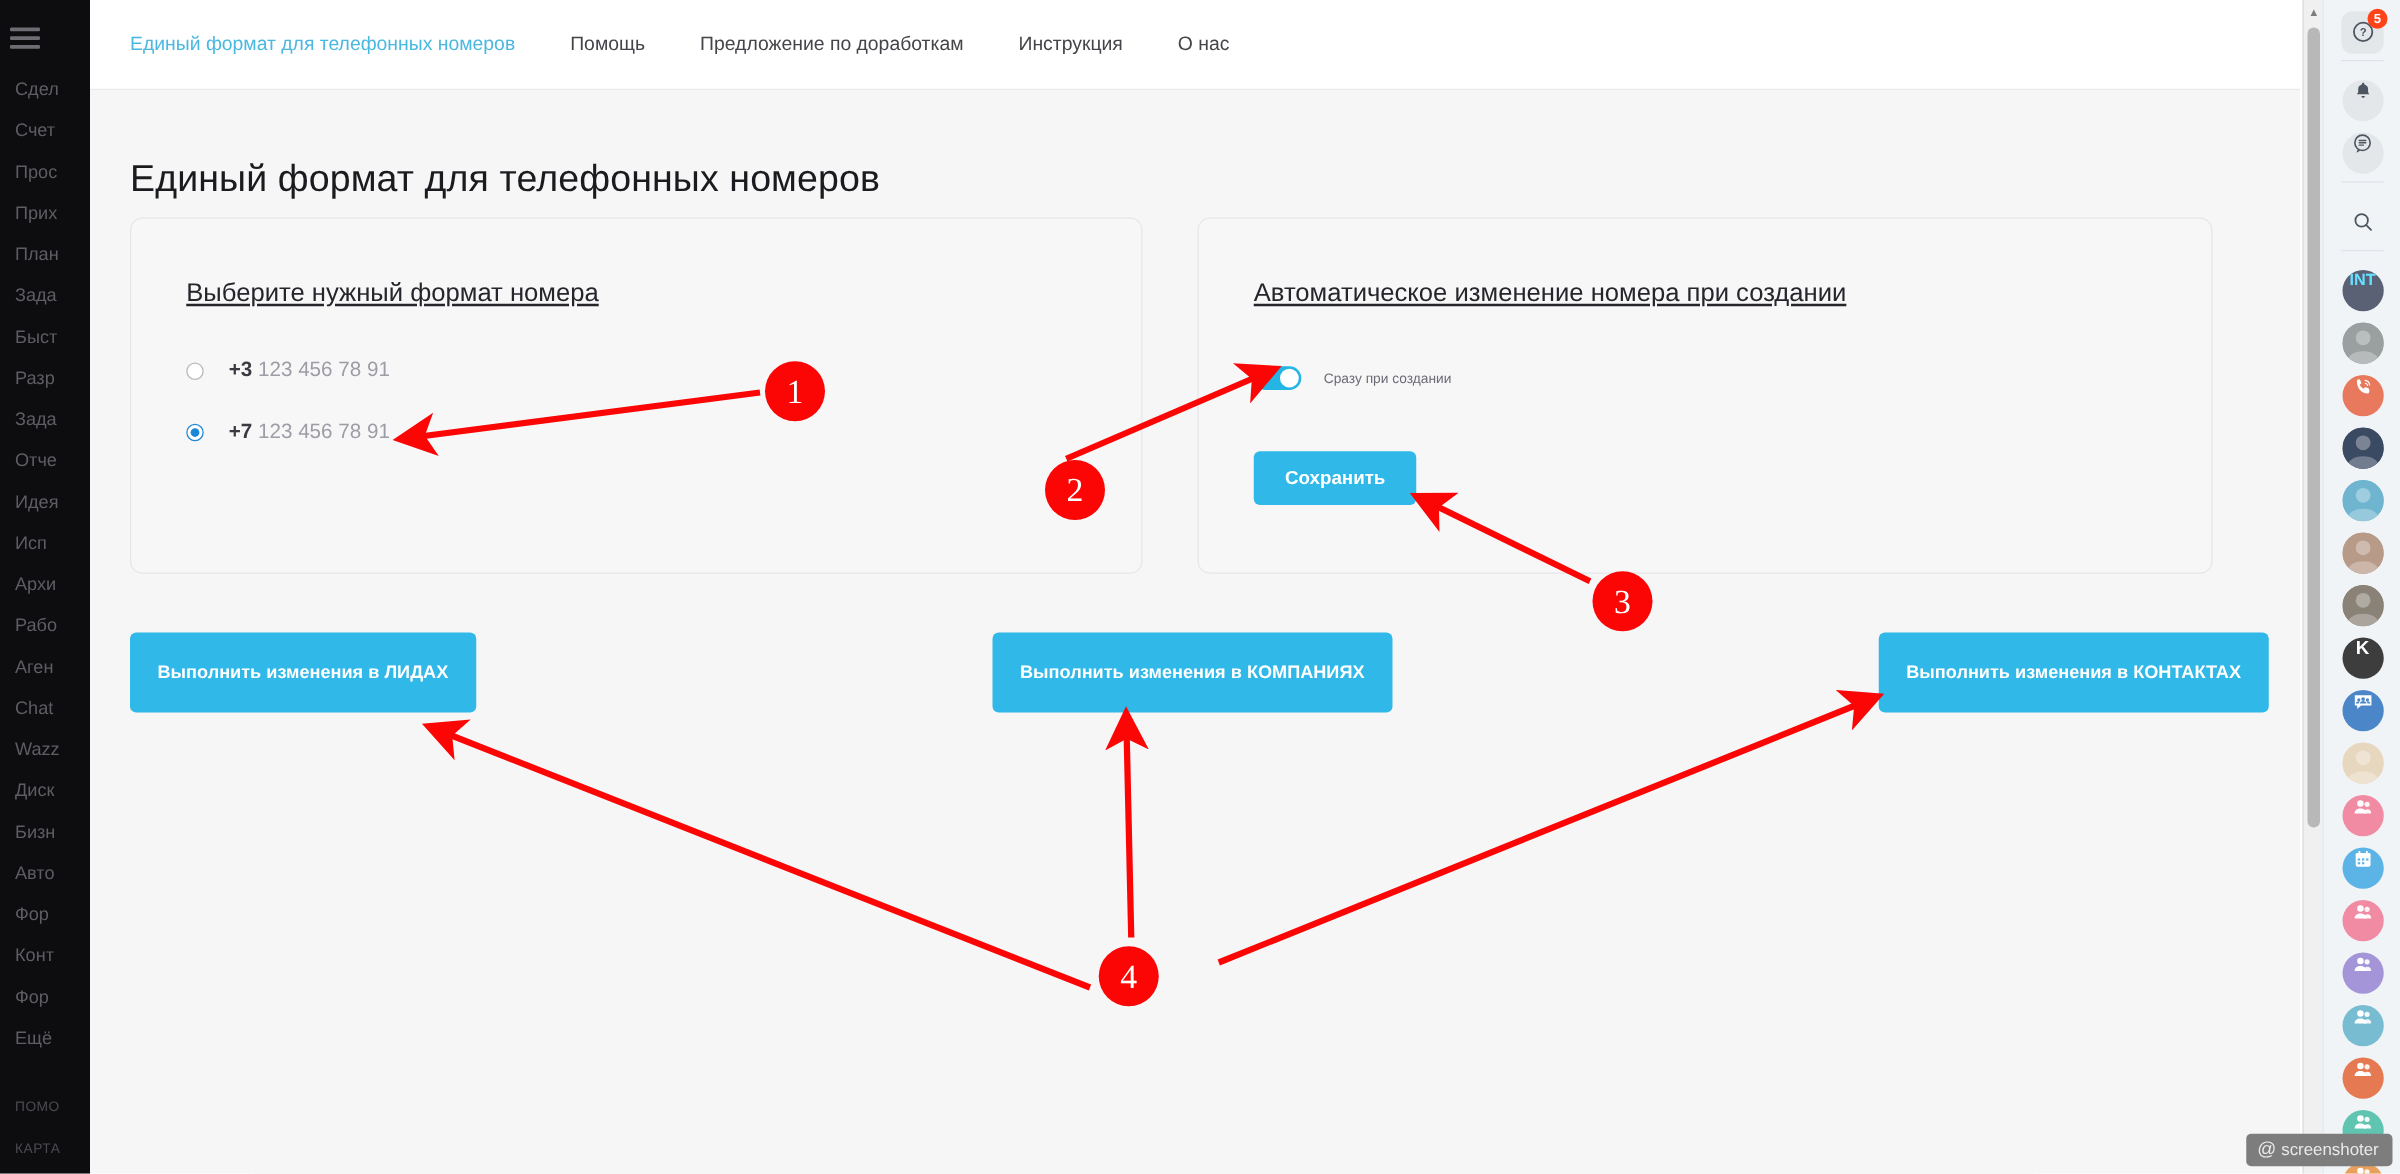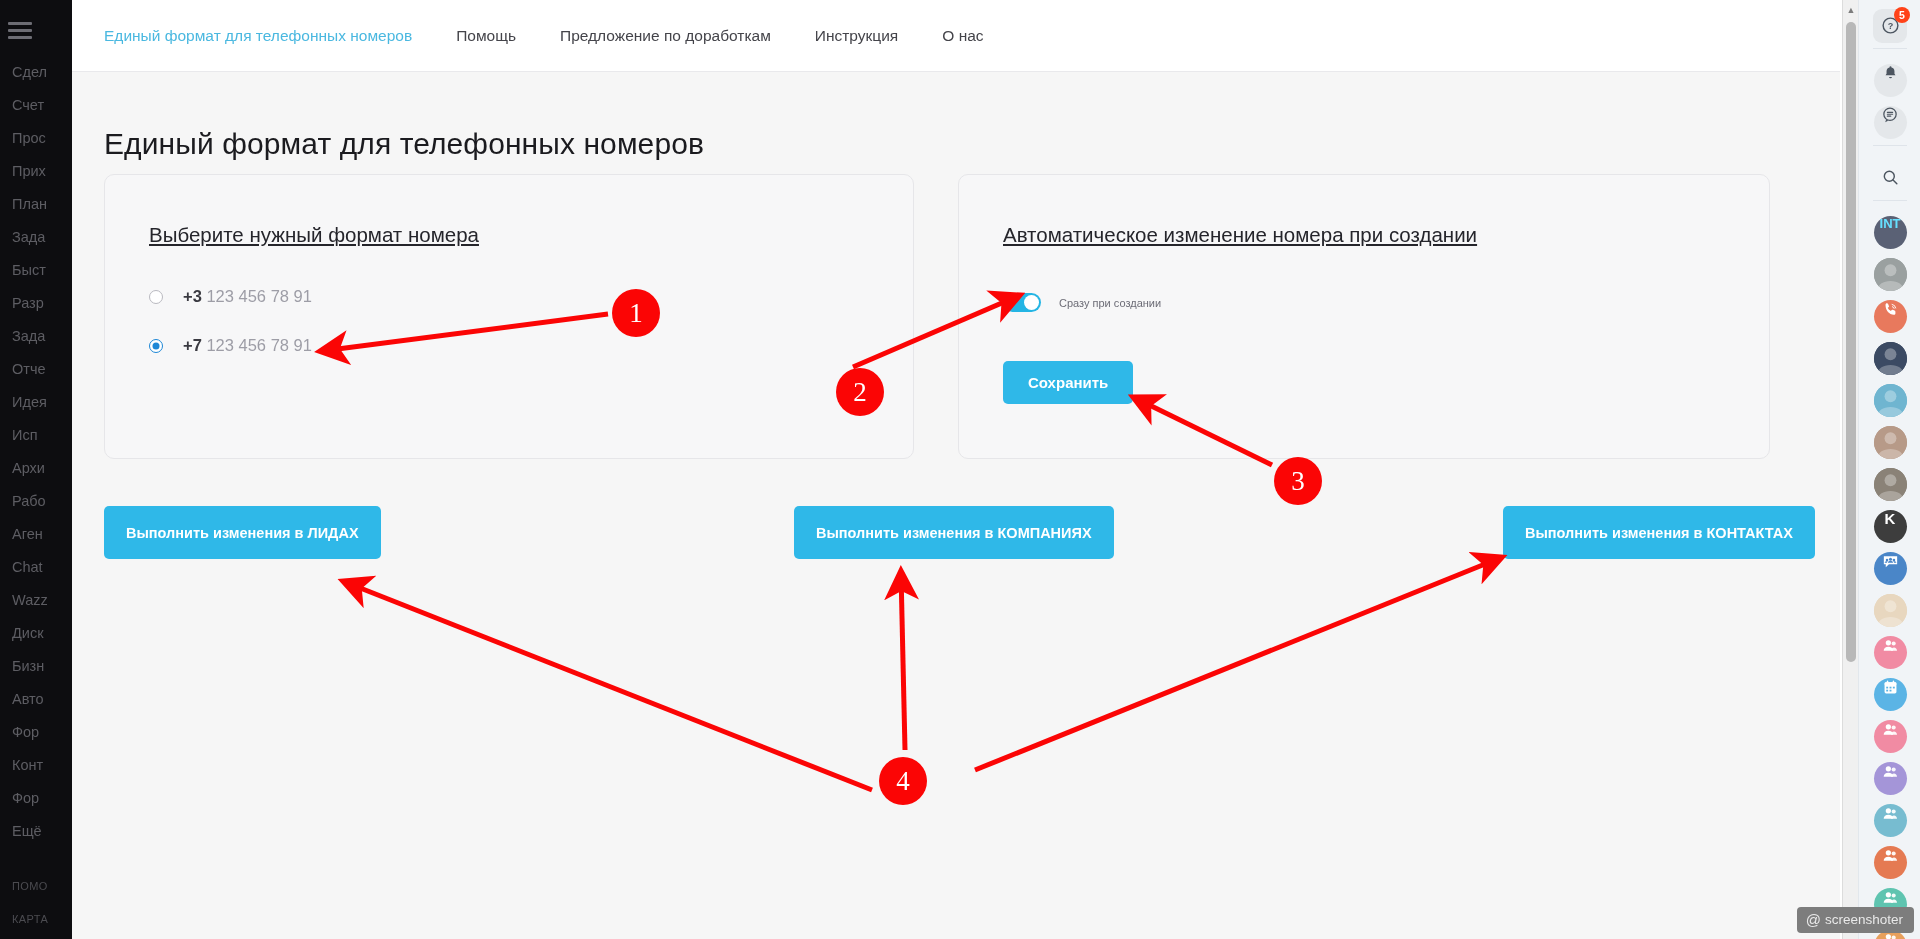--- a/index.html
+++ b/index.html
@@ -135,21 +135,21 @@
     font-size: 15px; font-weight: 700;
     font-family: "Liberation Sans", sans-serif;
     cursor: pointer;
   }
 
   
   .btn-action {
     position: absolute;
     background: #2fb8e8; color: #fff;
     border: none; border-radius: 5px;
-    height: 53px; padding: 16px 22px;
+    height: 64px; padding: 16px 22px;
     font-size: 14.5px; font-weight: 700;
     font-family: "Liberation Sans", sans-serif;
     white-space: nowrap;
     cursor: pointer;
   }
   #btn-leads    { left: 32px;  top: 434px; }
   #btn-companies{ left: 722px; top: 434px; }
   #btn-contacts { left: 1431px;top: 434px; }
 
   

